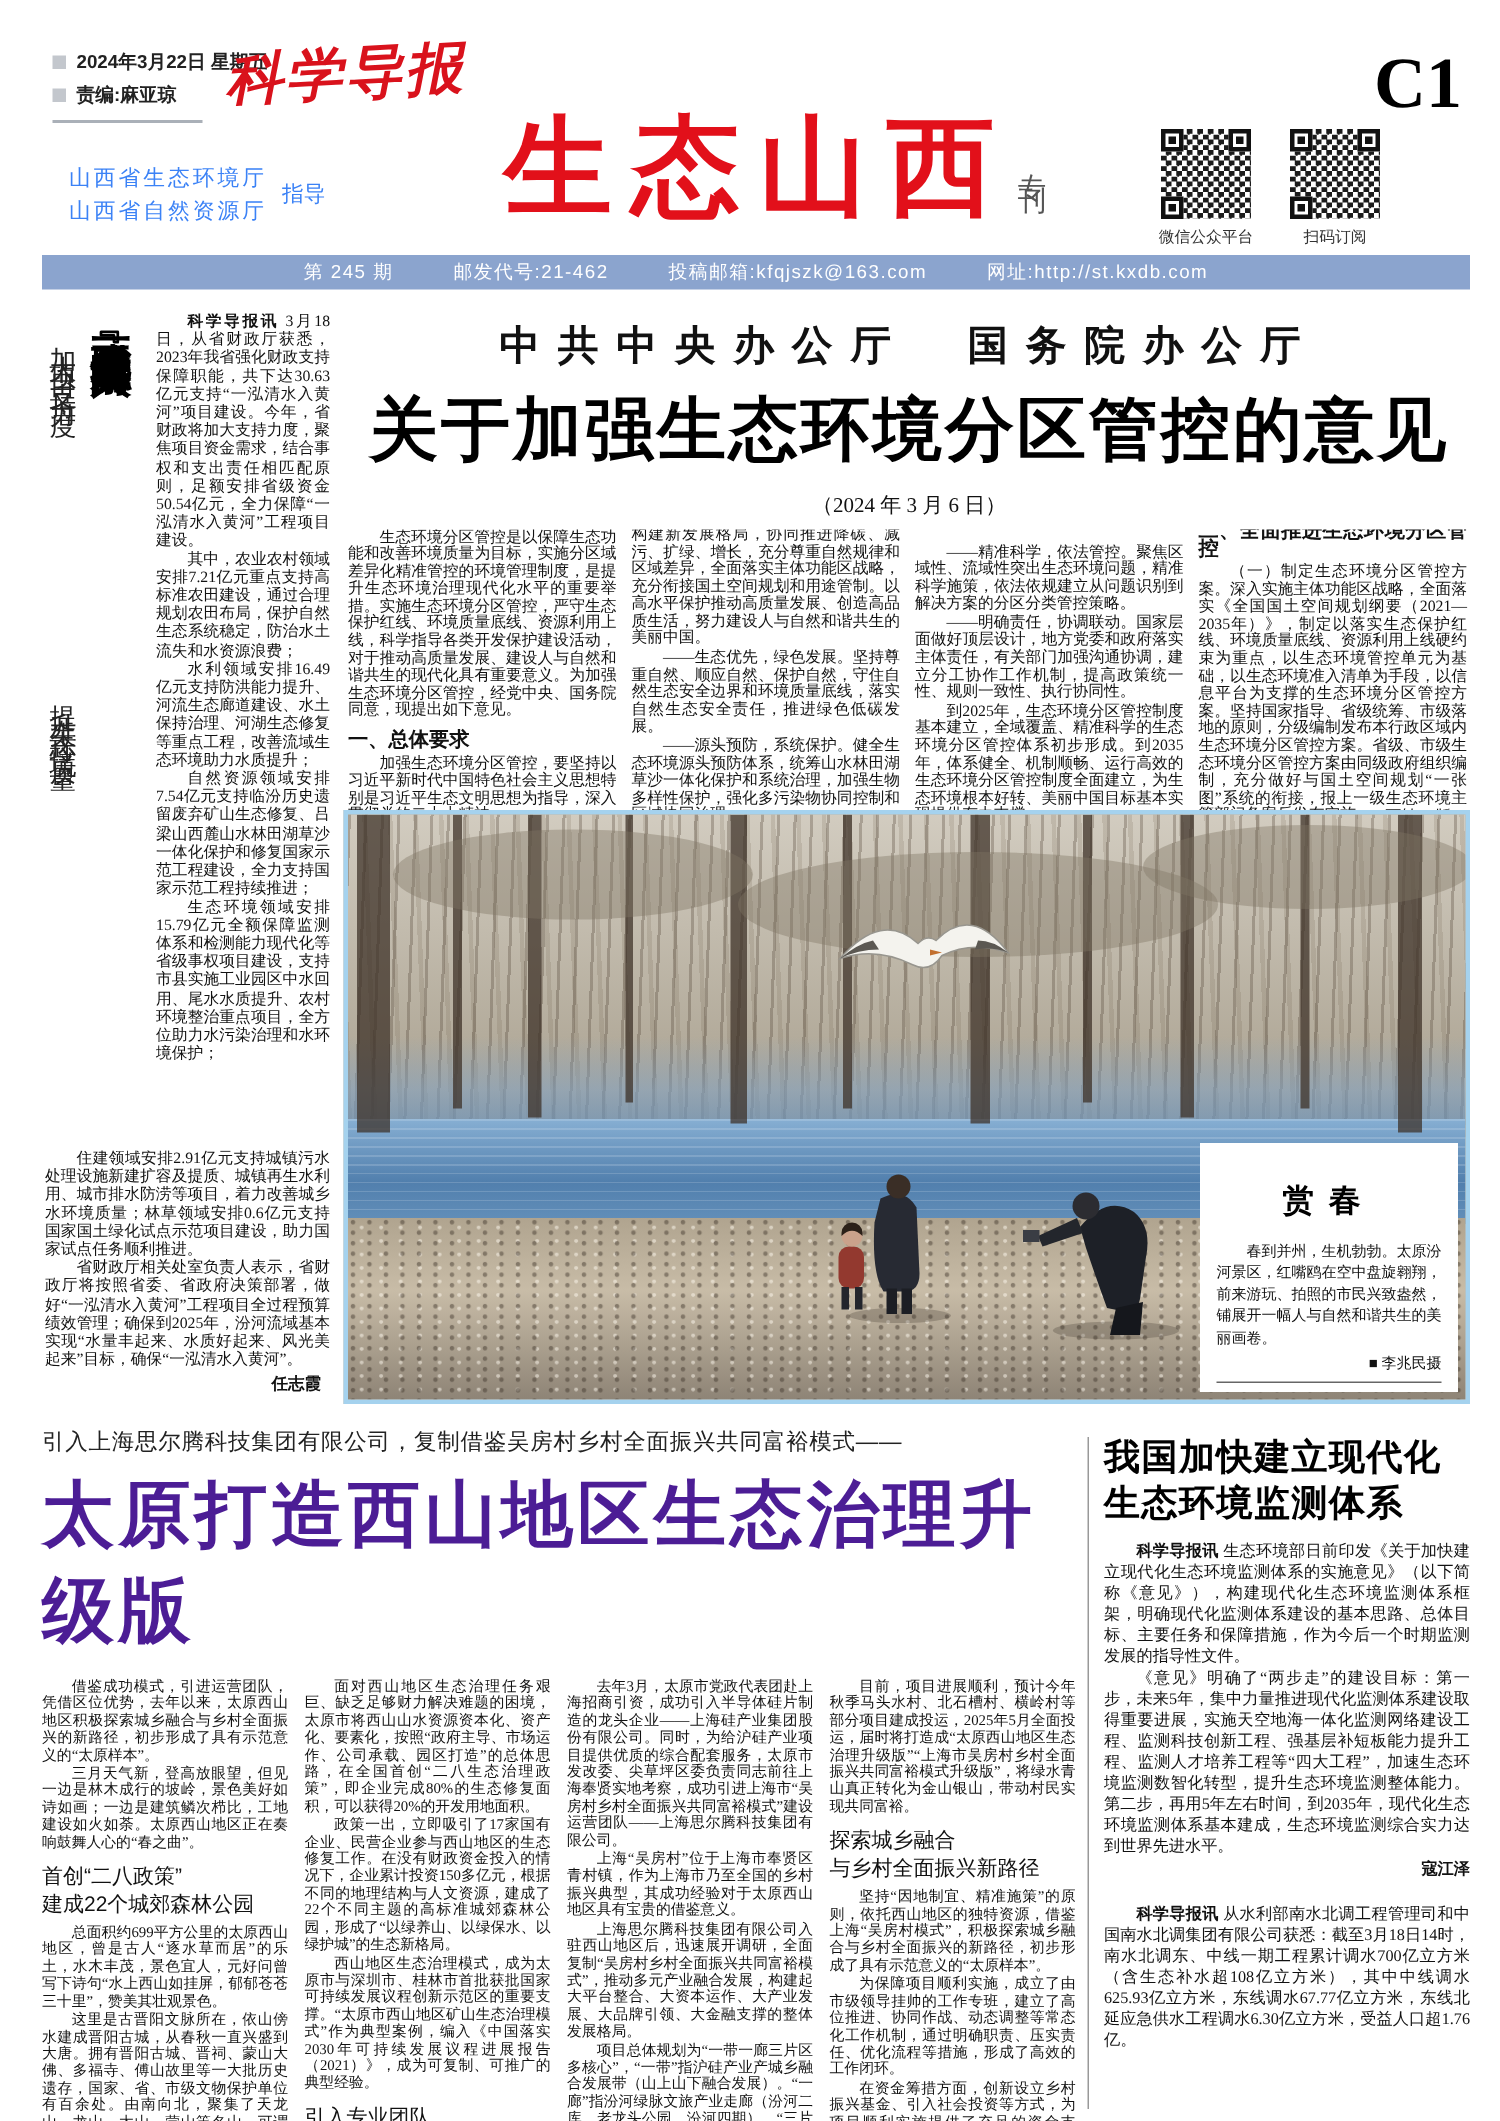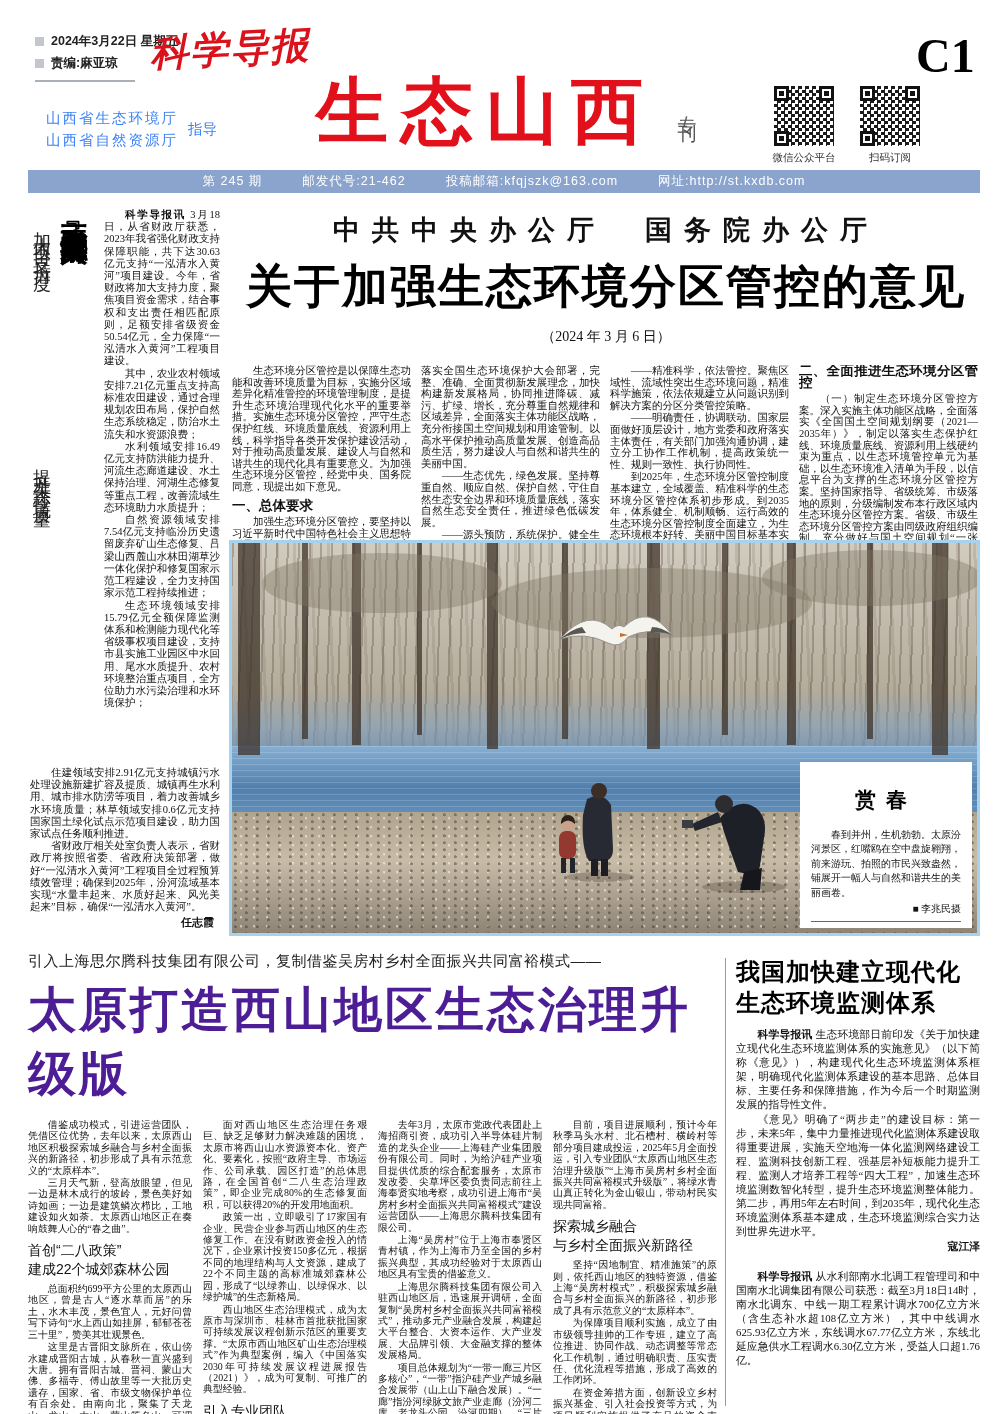--- a/index.html
+++ b/index.html
@@ -12,21 +12,21 @@
               font-family:"Liberation Sans",sans-serif;}
   .date-line{display:flex;align-items:center;margin-bottom:5px;}
   .sq{display:inline-block;width:9px;height:9px;background:#c3c7cd;margin-right:7px;}
   .date-rule{position:absolute;left:35px;top:80px;width:100px;height:2px;background:#aab0b8;}
   .paper-logo{position:absolute;left:150px;top:24px;font-size:38px;color:#d9121c;font-weight:bold;
               font-style:italic;letter-spacing:2px;transform:rotate(-3deg);
               font-family:"DejaVu Serif",serif;}
   .guidance{position:absolute;left:46px;top:106px;display:flex;align-items:center;gap:10px;
             font-size:14.5px;color:#3b82f6;}
   .g-lines div{margin:3px 0;letter-spacing:2px;}
-  .section-title{position:absolute;left:316px;top:64px;width:360px;text-align:left;font-size:72px;
+  .section-title{position:absolute;left:316px;top:64px;width:360px;text-align:right;font-size:72px;
                  font-weight:bold;color:#e2101a;letter-spacing:13px;font-family:"Liberation Serif",serif;}
   .section-sub{position:absolute;left:674px;top:100px;writing-mode:vertical-rl;font-size:19px;
                color:#555;letter-spacing:9px;font-family:"Liberation Sans",sans-serif;}
   .page-no{position:absolute;left:916px;top:28px;font-size:48px;font-weight:bold;
            font-family:"Liberation Serif",serif;color:#000;}
   .qr-item{position:absolute;width:72px;text-align:center;}
   .qr1{left:768px;top:86px;} .qr2{left:854px;top:86px;}
   .qr{position:relative;width:60px;height:60px;margin:0 auto;
       background:repeating-conic-gradient(#1b1b1b 0 25%,#fff 0 50%) 0 0/7px 7px;outline:2px solid #fff;}
   .qr i{position:absolute;width:15px;height:15px;background:#fff;border:3px solid #111;box-sizing:border-box;}
@@ -51,21 +51,21 @@
   .jp{margin:0;text-indent:2em;}
   .lead-in{font-weight:bold;}
 
   
   .main-article{position:absolute;left:232px;top:212px;width:748px;}
   .ma-kicker{text-align:center;font-size:27px;font-weight:bold;letter-spacing:12px;color:#111;
              font-family:"Liberation Sans",sans-serif;}
   .ma-headline{text-align:center;font-size:46px;font-weight:bold;letter-spacing:2px;margin-top:8px;
                font-family:"Liberation Sans",sans-serif;color:#000;}
   .ma-dateline{text-align:center;font-size:14px;margin-top:10px;color:#111;}
-  .ma-cols{margin-top:19px;display:flex;gap:10px;height:198px;overflow:hidden;}
+  .ma-cols{margin-top:7px;display:flex;gap:10px;height:198px;overflow:hidden;align-items:flex-end;}
   .ma-col{width:179px;font-size:10.5px;line-height:11.6px;text-align:justify;position:relative;}
   .ma-col .jp{margin-bottom:1px;}
   .ma-h{font-family:"Liberation Sans",sans-serif;font-weight:bold;font-size:13.5px;margin:7px 0 5px;}
   .turn-note{position:absolute;right:0;bottom:0;background:#fff;font-size:10.5px;padding-left:8px;}
 
   
   .photo-frame{position:absolute;left:229px;top:540px;width:745px;height:390px;border:3px solid #a5d2ee;
                overflow:hidden;background:#bdb6a8;}
   .ph-trees{position:absolute;left:0;right:0;top:0;height:55%;
             background:linear-gradient(#d2ccc0,#b3ab9b 70%,#a89e8d);}
@@ -305,21 +305,21 @@
         </div>
         <p class="jp">太原市在西山地区生态治理取得显著成效后，进一步对标先进、引入专业团队，复制借鉴上海“吴房村”经验，接续推动乡村全面振兴。</p>
       </div>
       <div class="f-col">
         <p class="jp">去年3月，太原市党政代表团赴上海招商引资，成功引入半导体硅片制造的龙头企业——上海硅产业集团股份有限公司。同时，为给沪硅产业项目提供优质的综合配套服务，太原市发改委、尖草坪区委负责同志前往上海奉贤实地考察，成功引进上海市“吴房村乡村全面振兴共同富裕模式”建设运营团队——上海思尔腾科技集团有限公司。</p>
         <p class="jp">上海“吴房村”位于上海市奉贤区青村镇，作为上海市乃至全国的乡村振兴典型，其成功经验对于太原西山地区具有宝贵的借鉴意义。</p>
         <p class="jp">上海思尔腾科技集团有限公司入驻西山地区后，迅速展开调研，全面复制“吴房村乡村全面振兴共同富裕模式”，推动多元产业融合发展，构建起大平台整合、大资本运作、大产业发展、大品牌引领、大金融支撑的整体发展格局。</p>
         <p class="jp">项目总体规划为“一带一廊三片区多核心”，“一带”指沪硅产业产城乡融合发展带（山上山下融合发展）。“一廊”指汾河绿脉文旅产业走廊（汾河二库、老龙头公园、汾河四期）。“三片区”指沪硅产业动能策源区（中北高新区上兰片区）、现代农业创新示范区（柴村街道、向阳片区）、西山乡村振兴示范区（马头水村、六合村、多福村）。“多核心”指围绕各片区业态布局，形成科创硅谷、产业智造、马头水山乡青创、横岭山林宿集、石槽休闲活力、汾河二库水上游乐、汾河雁丘文化公园等重点产业核心项目。</p>
       </div>
       <div class="f-col">
-        <p class="jp">目前，项目进展顺利，预计今年秋季马头水村、北石槽村、横岭村等部分项目建成投运，2025年5月全面投运，引入专业团队“太原西山地区生态治理升级版”“上海市吴房村乡村全面振兴共同富裕模式升级版”，将绿水青山真正转化为金山银山，带动村民实现共同富裕。</p>
+        <p class="jp">目前，项目进展顺利，预计今年秋季马头水村、北石槽村、横岭村等部分项目建成投运，2025年5月全面投运，届时将打造成“太原西山地区生态治理升级版”“上海市吴房村乡村全面振兴共同富裕模式升级版”，将绿水青山真正转化为金山银山，带动村民实现共同富裕。</p>
         <div class="f-sub">
           <div>探索城乡融合</div>
           <div>与乡村全面振兴新路径</div>
         </div>
         <p class="jp">坚持“因地制宜、精准施策”的原则，依托西山地区的独特资源，借鉴上海“吴房村模式”，积极探索城乡融合与乡村全面振兴的新路径，初步形成了具有示范意义的“太原样本”。</p>
         <p class="jp">为保障项目顺利实施，成立了由市级领导挂帅的工作专班，建立了高位推进、协同作战、动态调整等常态化工作机制，通过明确职责、压实责任、优化流程等措施，形成了高效的工作闭环。</p>
         <p class="jp">在资金筹措方面，创新设立乡村振兴基金、引入社会投资等方式，为项目顺利实施提供了充足的资金支持。同时，建立投债一体化托管运营机制，有效解决了债务难题。通过建立规范的土地流转机制和放大村集体统筹功能等措施，有效激活乡村存量土地资源，提高了土地利用效率，为项目的落地实施提供了有力的土地保障。</p>
 
         <div class="f-authors">范珉菲　姚兰　张元欣</div>
       </div>

